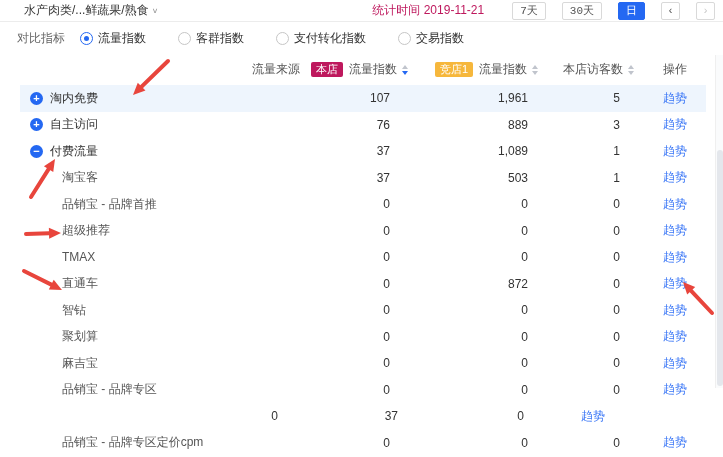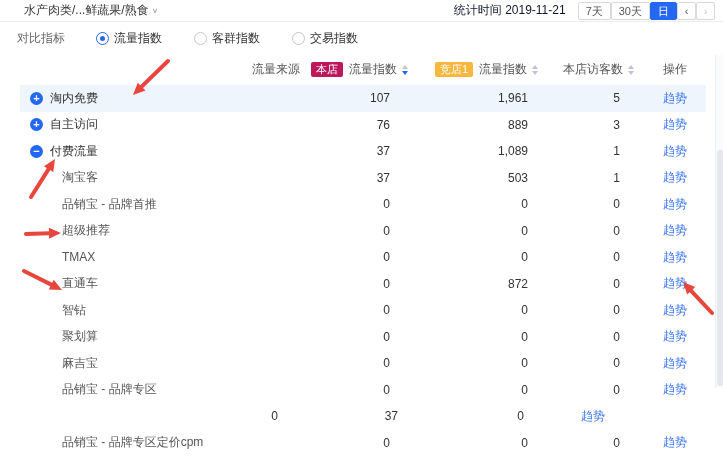--- a/index.html
+++ b/index.html
@@ -6,30 +6,30 @@
   html,body { background:#fff; }
   body { width:723px; height:457px; font-family:"Liberation Sans","DejaVu Sans",sans-serif; font-size:12px; color:#333; overflow:hidden; }
   .page { position:relative; width:723px; height:388px; background:#fff; }
 
   
   .topbar { height:22px; display:flex; align-items:center; justify-content:space-between;
             padding:0 8px 0 24px; border-bottom:1px solid #ececec; }
   .cat { display:flex; align-items:center; cursor:pointer; color:#333; }
   .cat .caret { color:#999; font-size:9px; margin-left:3px; transform:scaleY(.8); }
   .topbar-right { display:flex; align-items:center; }
-  .stat-time { color:#0f172a; margin-right:12px; }
+  .stat-time { color:#be185d; margin-right:12px; }
   .btn { height:18px; line-height:16px; padding:0 7px; font-size:11px; background:#fff;
-         border:1px solid #d9d9d9; border-radius:2px; color:#555; cursor:pointer; margin-left:0;
-         font-family:Liberation Sans, sans-serif; }
+         border:1px solid #d9d9d9; border-radius:2px; color:#555; cursor:pointer; margin-left:16px;
+         font-family:Liberation Mono, monospace; }
   .btn.active { background:#2468f2; border-color:#2468f2; color:#fff; }
   .btn.nav { width:19px; padding:0; text-align:center; }
   .btn.nav.disabled { color:#c9c9c9; }
 
   
-  .filterbar { height:32px; display:flex; align-items:center; padding-left:17px;gap:16px; }
+  .filterbar { height:32px; display:flex; align-items:center; padding-left:17px; }
   .filter-label { color:#666; margin-right:15px; }
   .filter-options { display:flex; align-items:center; }
   .radio-opt { display:flex; align-items:center; margin-right:32px; cursor:pointer; }
   .radio { width:13px; height:13px; border-radius:50%; border:1px solid #c6c6c6; background:#fff;
            display:inline-flex; align-items:center; justify-content:center; }
   .radio.checked { border-color:#2468f2; }
   .radio.checked::after { content:""; width:5px; height:5px; border-radius:50%; background:#2468f2; }
   .radio-opt .lbl { margin-left:5px; color:#333; }
 
   
@@ -97,20 +97,24 @@
         <span class="radio-opt">
           <span class="radio checked"></span>
           <span class="lbl">流量指数</span>
         </span>
         <span class="radio-opt">
           <span class="radio"></span>
           <span class="lbl">客群指数</span>
         </span>
         <span class="radio-opt">
           <span class="radio"></span>
+          <span class="lbl">支付转化指数</span>
+        </span>
+        <span class="radio-opt">
+          <span class="radio"></span>
           <span class="lbl">交易指数</span>
         </span>
       </div>
   </div>
 
   <div class="table">
     <div class="tgrid thead">
       <div class="th-src">流量来源</div>
       <div class="th-num">
         <span class="badge own">本店</span>

